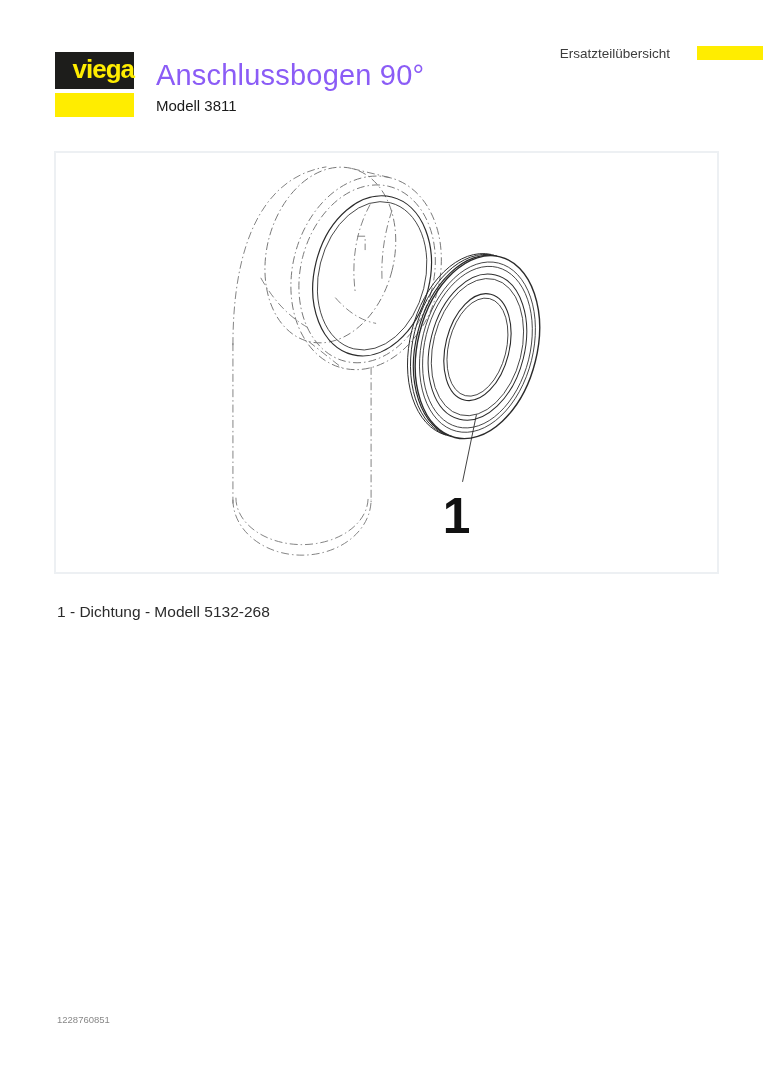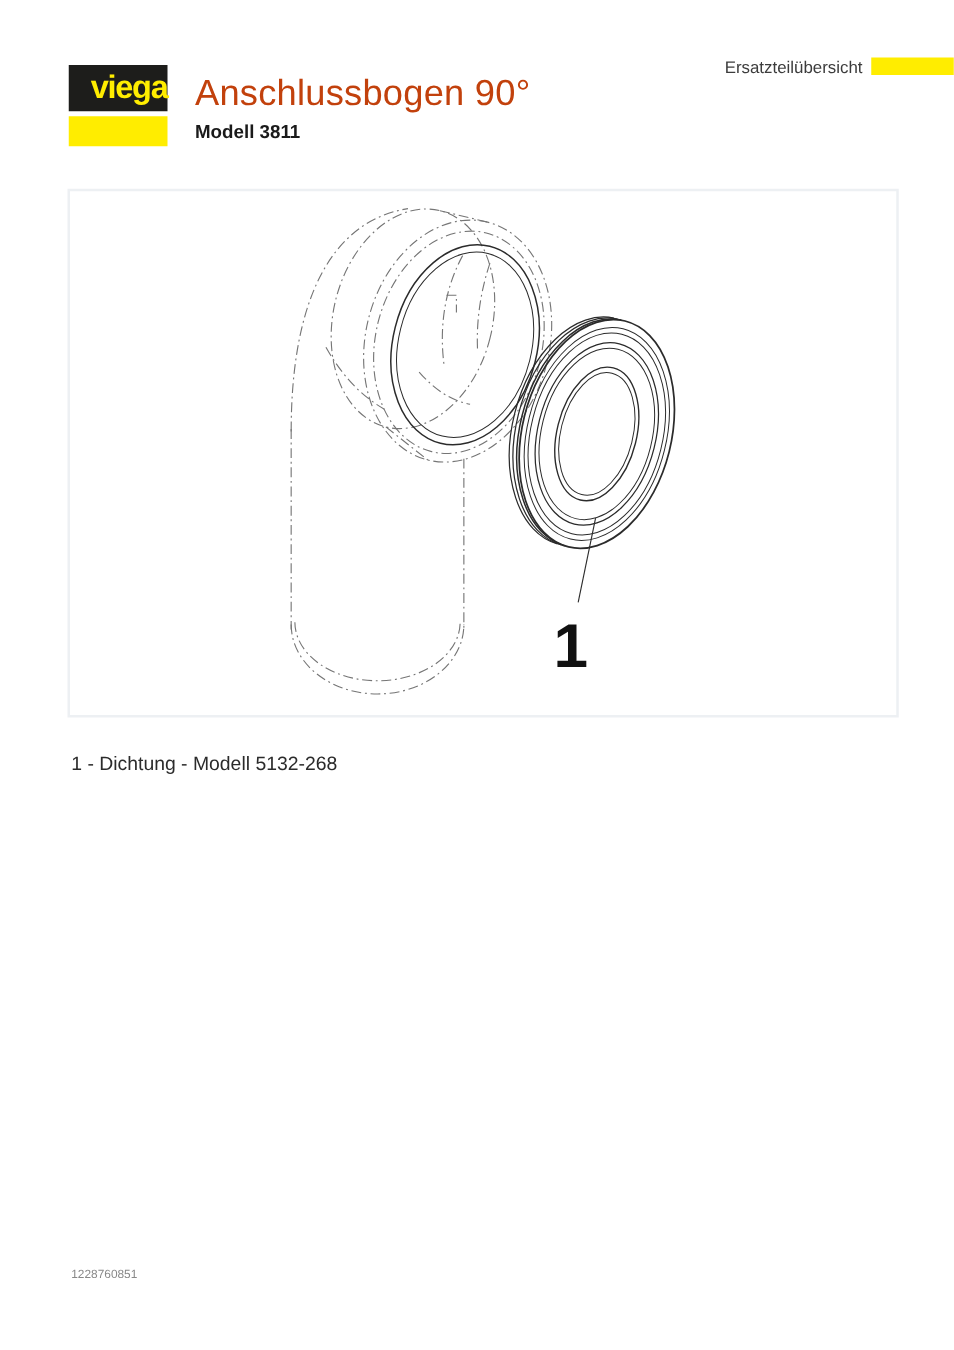--- a/index.html
+++ b/index.html
@@ -15,28 +15,28 @@
     display: flex; align-items: center; justify-content: flex-end;
   }
   .logo-black span {
     color: #ffed00; font-weight: bold; font-size: 26px; letter-spacing: -1px;
     transform: translateY(-1px);
   }
   .logo-yellow { width: 79px; height: 24px; background: #ffed00; margin-top: 4px; }
 
   .title-block { position: absolute; left: 156px; top: 60px; }
   .title-block h1 {
-    margin: 0; font-size: 29px; font-weight: 400; color: #c2410c; line-height: 1.05;
+    margin: 0; font-size: 29px; font-weight: 400; color: #8b5cf6; line-height: 1.05;
     letter-spacing: 0.2px;
   }
-  .subtitle { margin-top: 7px; font-size: 15px; color: #1a1a1a; font-weight: bold; }
+  .subtitle { margin-top: 7px; font-size: 15px; color: #1a1a1a; }
 
   .overview {
     position: absolute; right: 0; top: 44px; height: 18px;
-    display: flex; align-items: center;
+    display: flex; align-items: center; gap: 20px;
   }
   .overview-label { font-size: 13.5px; color: #3c3c3c; margin-right: 7px; }
   .overview-bar { width: 66px; height: 14px; background: #ffed00; display: inline-block; }
 
   
   .drawing-frame {
     position: absolute; left: 54px; top: 151px; width: 665px; height: 423px;
     border: 2px solid #edf0f3; box-sizing: border-box; background: #ffffff;
   }
   .drawing-frame svg { display: block; width: 100%; height: 100%; }

